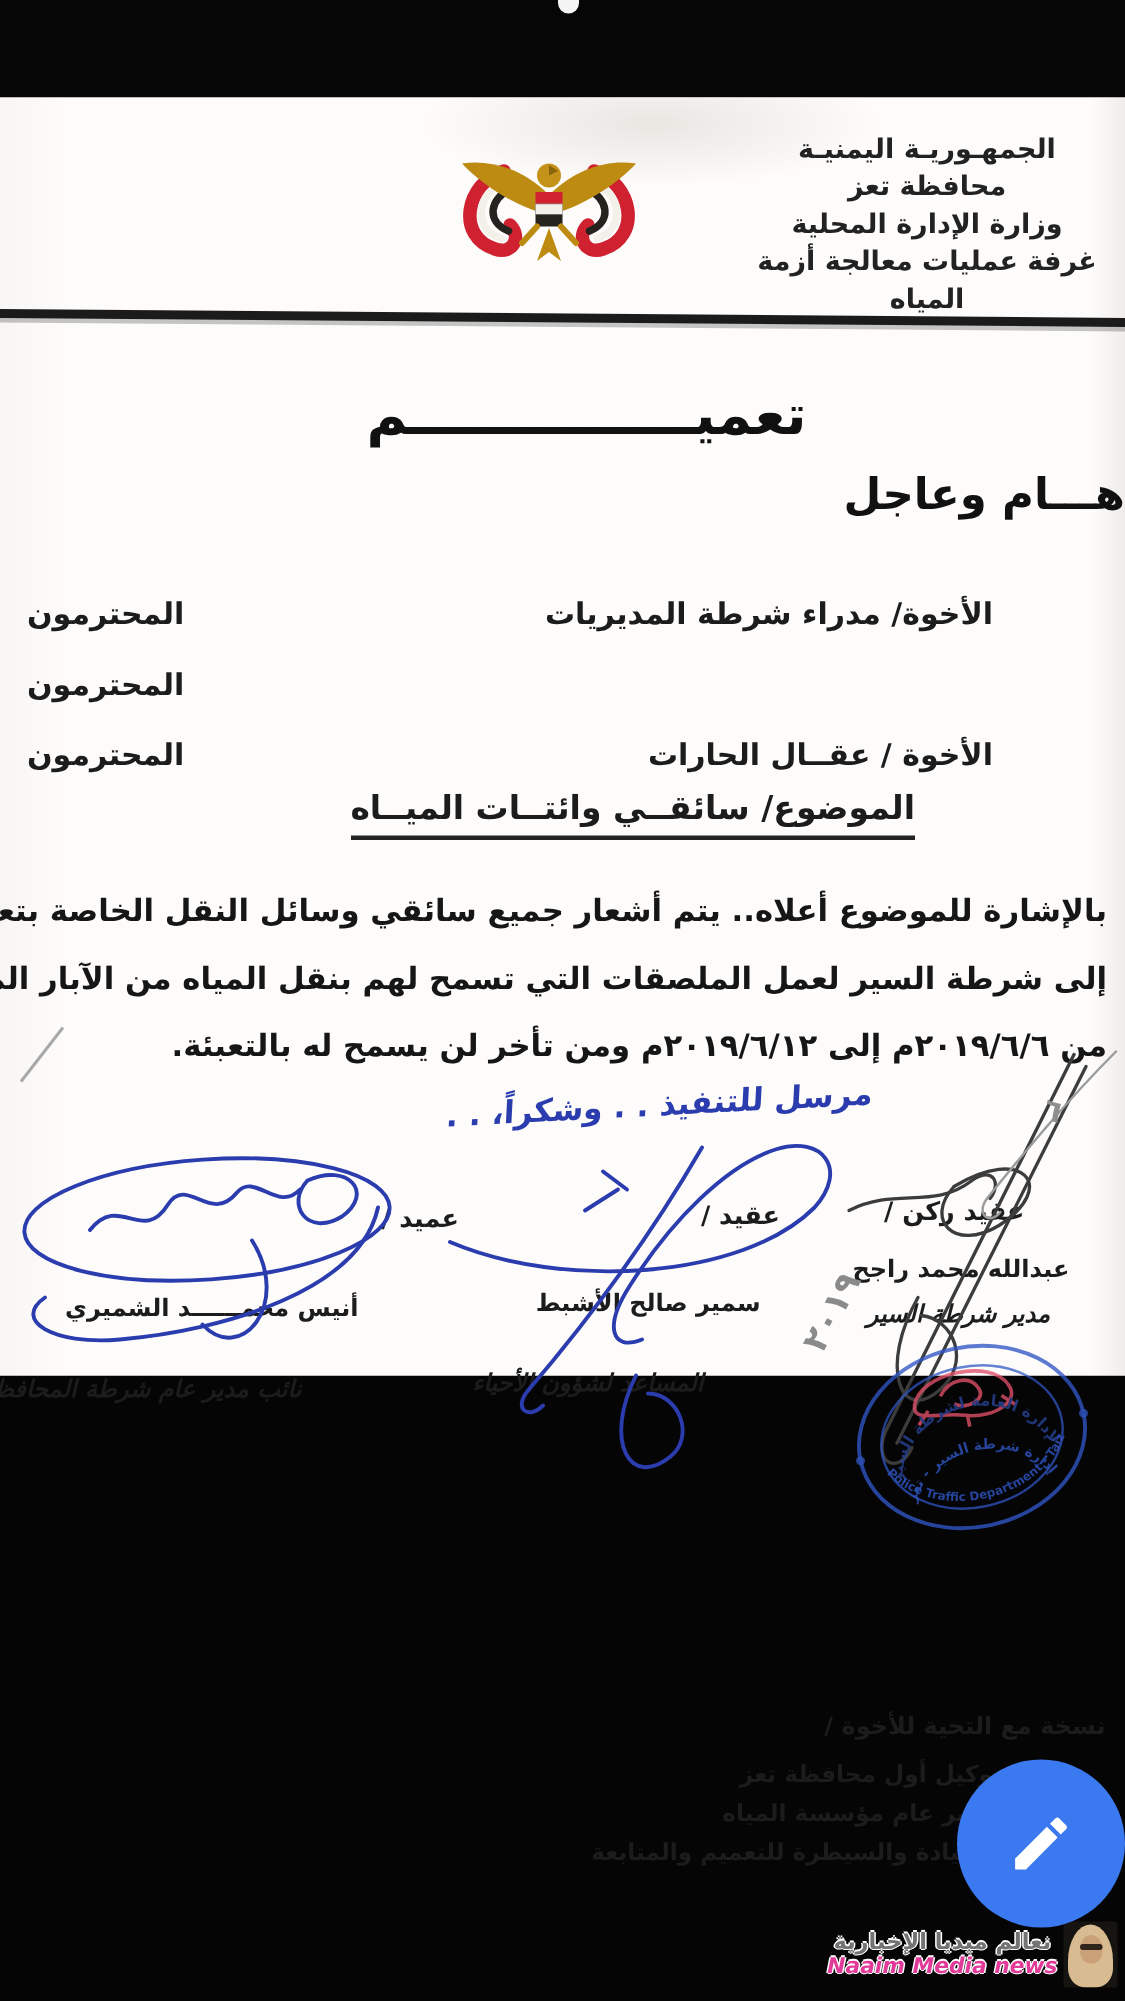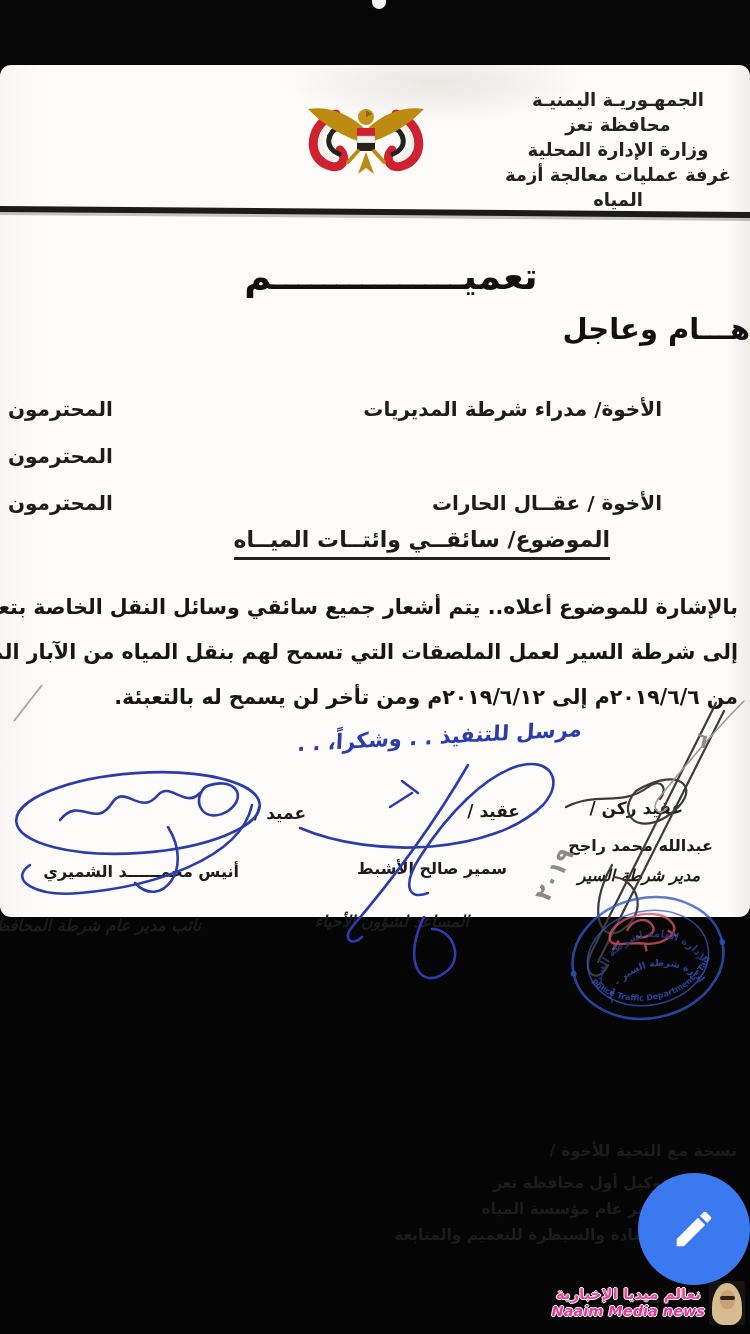--- a/index.html
+++ b/index.html
@@ -14,21 +14,20 @@
   .bar-bottom { position:absolute; left:0; top:1263px; width:750px; height:71px; background:#050505; }
 
   
   .paper {
     position:absolute; left:0; top:65px; width:750px; height:852px;
     background:
       radial-gradient(ellipse 220px 60px at 58% 2%, #e9e6e2 0%, rgba(233,230,226,0) 70%),
       linear-gradient(90deg, #f7f6f4 0%, #fdfcfb 6%, #fdfcfb 97%, #efedea 100%),
       #fcfbf9;
     color:#1c1c1c;
-    border-radius:11px;
   }
   .ar { direction:rtl; }
 
   .letterhead {
     position:absolute; top:22px; right:6px; width:252px;
     text-align:center; font-weight:bold; font-size:18px; line-height:25px; color:#222;
   }
   .emblem { position:absolute; left:296px; top:22px; width:140px; height:102px; }
 
   .divider {
@@ -38,21 +37,21 @@
   }
 
   .doc-title { position:absolute; top:190px; left:16px; width:100%; text-align:center;
     font-size:37px; font-weight:bold; color:#111; letter-spacing:-1px; }
   .doc-urgency { position:absolute; top:247px; left:0; width:100%; 
     font-size:29px; font-weight:bold; color:#111; }
 
   .addr { position:absolute; top:326px; left:0; width:100%; }
   .addr-row { position:relative; height:47px; }
   .addr-to { position:absolute; right:88px; top:6px; font-size:20px; font-weight:bold; white-space:nowrap; }
-  .addr-hon { position:absolute; left:8px; top:6px; font-size:20px; font-weight:bold; }
+  .addr-hon { position:absolute; left:18px; top:6px; font-size:20px; font-weight:bold; }
 
   .subject {
     position:absolute; top:462px; right:140px;
     font-size:22px; font-weight:bold; white-space:nowrap;
     border-bottom:3px solid #222; padding-bottom:5px;
   }
 
   .body-text { position:absolute; top:520px; right:12px; left:8px; text-align:right; }
   .body-line { font-size:20.5px; font-weight:bold; line-height:45px; white-space:nowrap; color:#161616; }
 
@@ -93,21 +92,21 @@
     position:absolute; left:638px; top:1173px; width:112px; height:112px;
     border-radius:50%; background:#3b79f1; border:none; padding:0; cursor:pointer;
     display:flex; align-items:center; justify-content:center;
   }
   .fab svg { width:46px; height:46px; }
 
   
   .watermark { position:absolute; right:5px; bottom:9px; display:flex; align-items:center; gap:4px; }
   .wm-text { text-align:center; }
   .wm-ar {
-    font-size:15px; font-weight:bold; color:#ec4899; line-height:17px; white-space:nowrap;
+    font-size:15px; font-weight:bold; color:#737373; line-height:17px; white-space:nowrap;
     text-shadow:1px 0 0 #fff,-1px 0 0 #fff,0 1px 0 #fff,0 -1px 0 #fff;
   }
   .wm-en {
     font-size:14.5px; font-weight:bold; font-style:italic; color:#e23a98; line-height:17px; white-space:nowrap;
     text-shadow:1px 0 0 #fff,-1px 0 0 #fff,0 1px 0 #fff,0 -1px 0 #fff;
   }
   .wm-photo { position:relative; width:36px; height:44px; background:#161410; overflow:hidden; border-radius:2px; }
   .wm-hijab { position:absolute; left:3px; top:2px; width:30px; height:42px; background:#d8bb90;
     border-radius:50% 50% 38% 38% / 58% 58% 30% 30%; }
   .wm-face { position:absolute; left:11px; top:9px; width:15px; height:19px; background:#c9a077; border-radius:50% 50% 45% 45%; }

